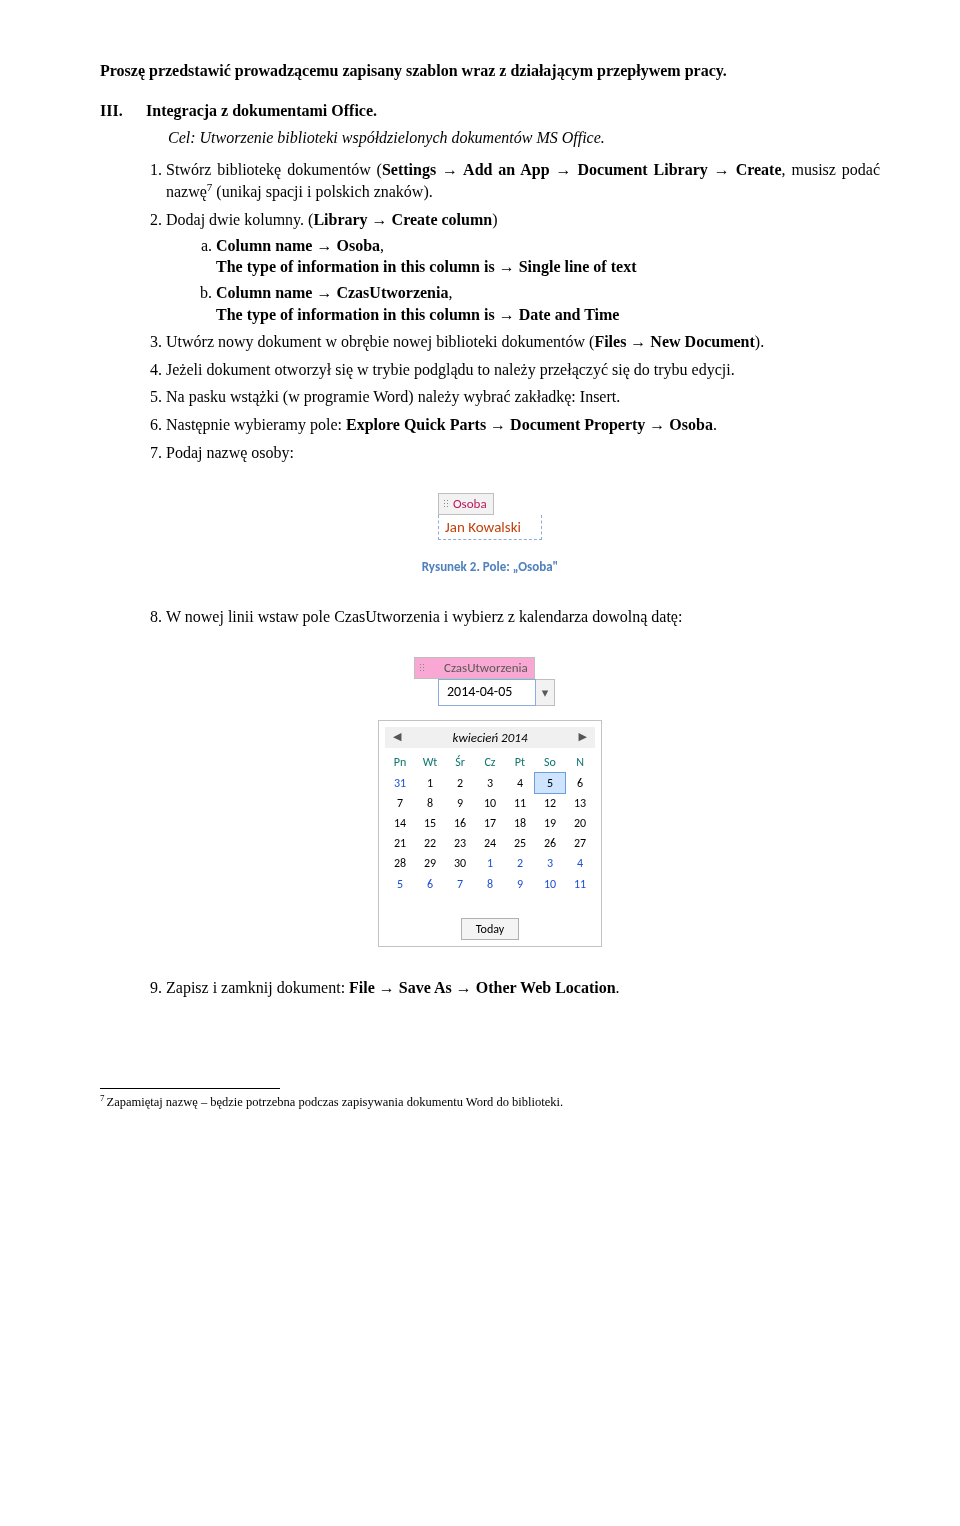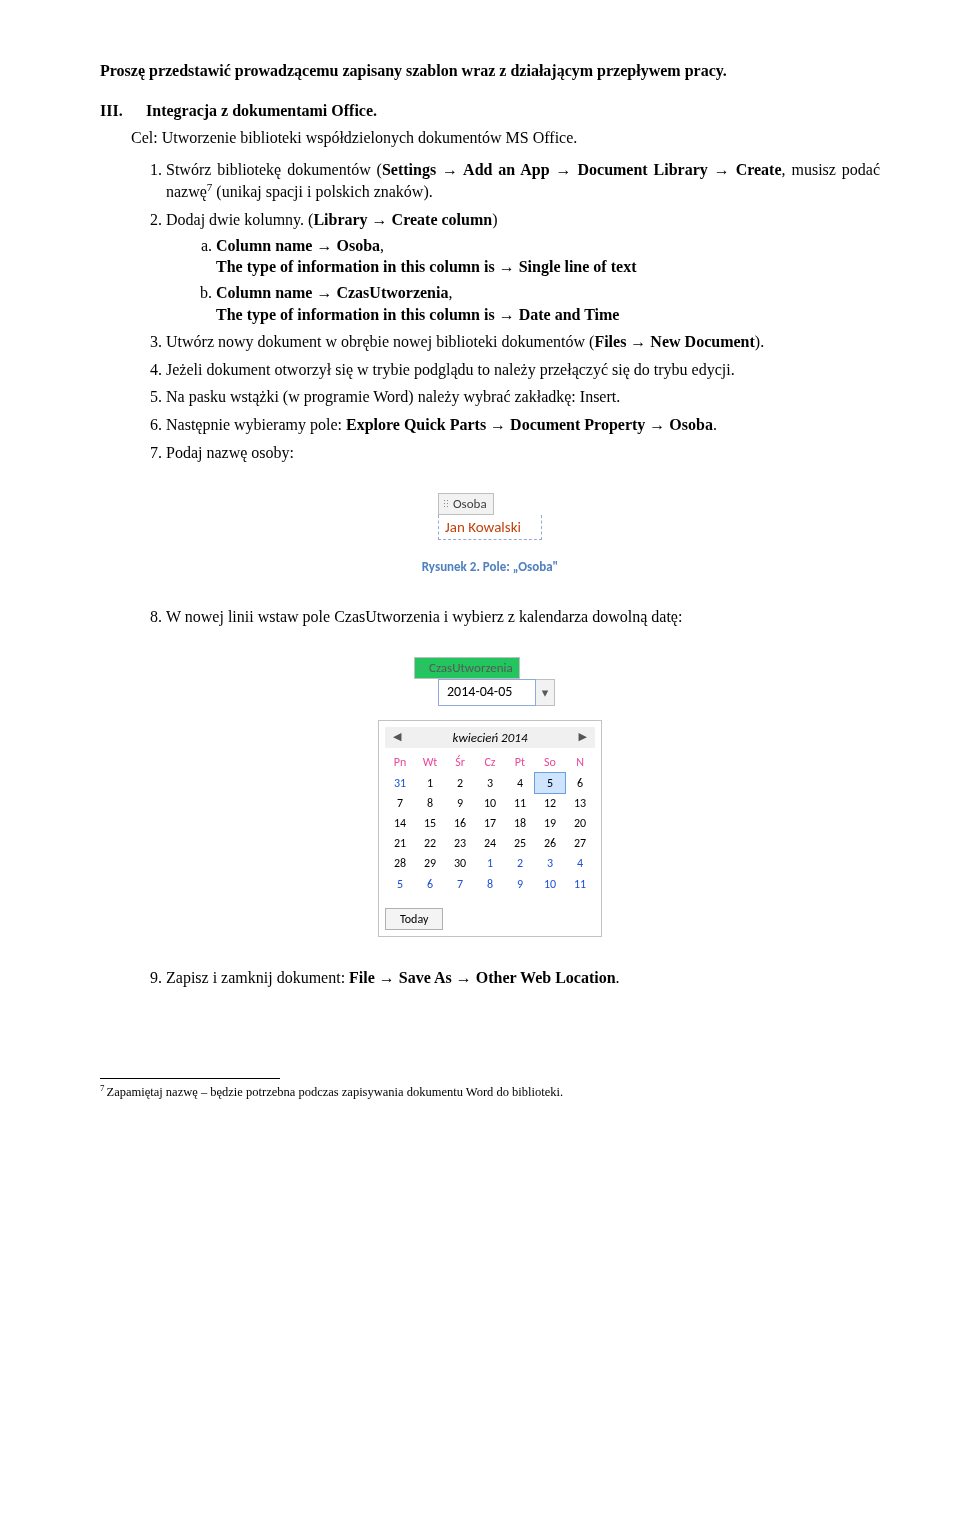--- a/index.html
+++ b/index.html
@@ -20,21 +20,22 @@
     margin: 18px 0 6px 0;
   }
   .roman-num {
     width: 46px;
     font-weight: bold;
   }
   .roman-title {
     font-weight: bold;
   }
   .cel {
-    margin-left: 31px;
+    margin-left: 68px;
+    font-style: italic;
     margin-bottom: 10px;
   }
   ol.main {
     list-style: decimal;
     margin: 0 0 0 46px;
     padding: 0 0 0 20px;
   }
   ol.main > li {
     margin-bottom: 6px;
     text-align: justify;
@@ -64,21 +65,21 @@
     text-align: left;
   }
   .osoba-tag {
     display: inline-flex;
     align-items: center;
     border: 1px solid #bfbfbf;
     background: #f2f2f2;
     padding: 1px 6px 1px 4px;
     font-family: Calibri, Arial, sans-serif;
     font-size: 13px;
-    color: #404040;
+    color: #be185d;
   }
   .grip {
     display: inline-block;
     width: 6px;
     height: 10px;
     background-image: radial-gradient(circle, #888 0.7px, transparent 0.8px);
     background-size: 3px 3px;
     margin-right: 4px;
   }
   .osoba-value {
@@ -95,25 +96,26 @@
     display: inline-block;
     text-align: left;
     font-family: "Segoe UI", Calibri, Arial, sans-serif;
     font-size: 13px;
     color: #000;
   }
   .czas-tag {
     display: inline-flex;
     align-items: center;
     border: 1px solid #bfbfbf;
-    background: #22c55e;
+    background: #f9a8d4;
     padding: 1px 6px 1px 4px;
     color: #595959;
     font-size: 13px;
     margin-left: 36px;
+    gap: 15px;
   }
   .czas-row {
     display: flex;
     margin-left: 36px;
     padding-left: 24px;
   }
   .czas-value {
     border: 1px solid #8faadc;
     padding: 3px 8px;
     font-size: 14px;
@@ -157,29 +159,30 @@
     width: 100%;
     table-layout: fixed;
   }
   table.cal-table th, table.cal-table td {
     text-align: center;
     padding: 2px 0;
     font-size: 12px;
     font-weight: normal;
   }
   table.cal-table th {
-    color: #ec4899;
+    color: #0f766e;
   }
   td.dim { color: #1d4ed8; }
   td.sel {
     background: #cfe4ff;
     outline: 1px solid #6aa0e0;
   }
   .today-row {
-    margin-top: 14px;
+    text-align: center;
+    margin-top: 24px;
   }
   .today-btn {
     display: inline-block;
     border: 1px solid #b0b0b0;
     background: #f4f4f4;
     padding: 2px 14px;
     font-size: 12px;
   }
   
   .foot-sep {

